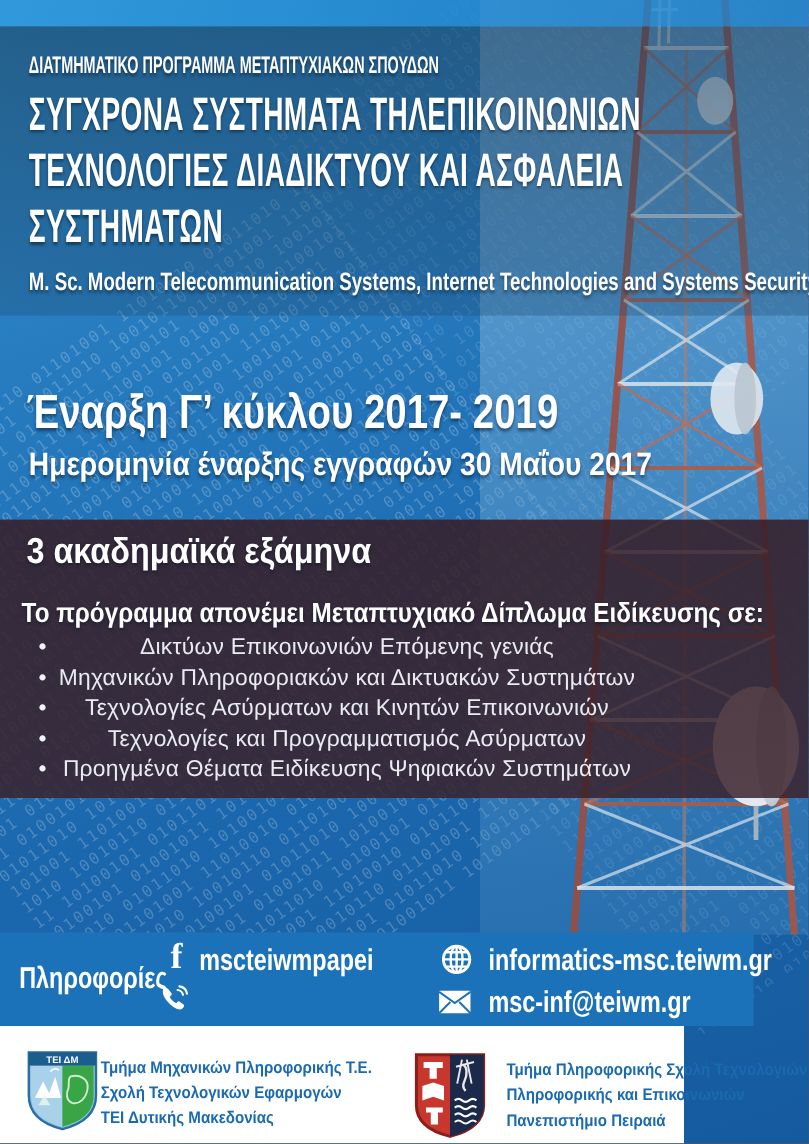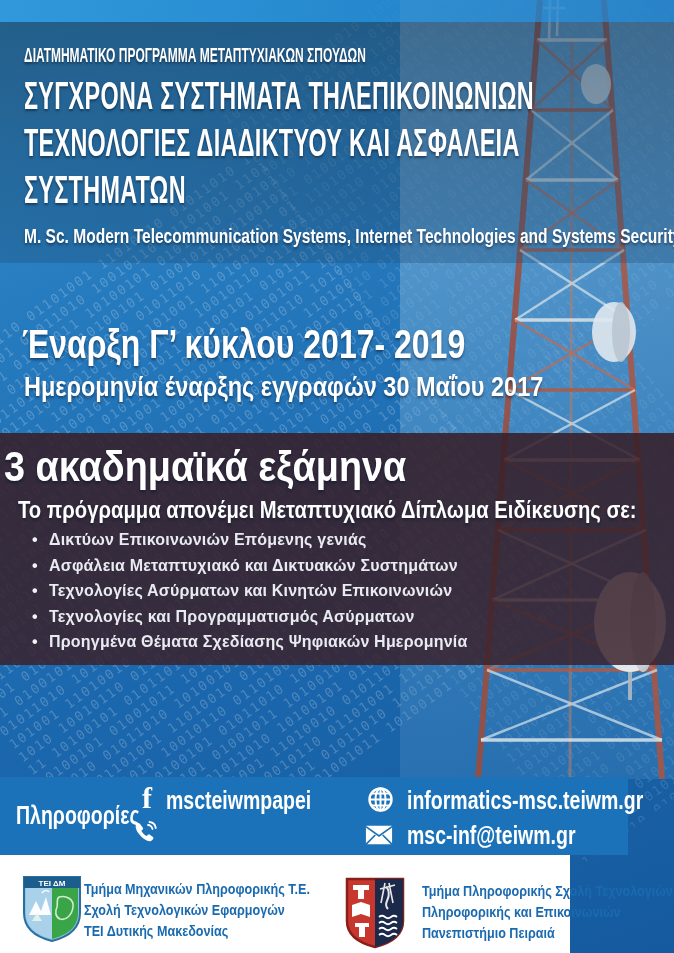--- a/index.html
+++ b/index.html
@@ -25,26 +25,26 @@
   .contact-bar{left:0;top:777px;width:628px;height:78px;background:#1b72b8;}
   .footer{left:0;top:855px;width:570px;height:98px;background:#ffffff;}
   .w{color:#fff;}
   .cond{display:inline-block;white-space:nowrap;transform-origin:0 50%;}
   .shadow{text-shadow:0 2px 3px rgba(0,20,40,.5);}
   .program-type{left:24px;top:44px;font-size:20px;font-weight:700;}
   .title{left:24px;top:72px;font-size:39px;font-weight:800;line-height:47px;letter-spacing:.5px;}
   .subtitle{left:24px;top:224px;font-size:21px;font-weight:700;}
   .cycle{left:22px;top:322px;font-size:40px;font-weight:800;}
   .registration{left:24px;top:372px;font-size:27px;font-weight:700;}
-  .duration{left:4px;top:10px;font-size:42px;font-weight:800;}
+  .duration{left:22px;top:10px;font-size:30px;font-weight:800;}
   .awards{left:18px;top:64px;font-size:23px;font-weight:700;}
   .spec-list{left:32px;top:94px;margin:0;padding:0;list-style:none;}
   .spec-list li{
-    position:relative;padding-left:17px;font-size:16px;line-height:25.5px;
-    font-weight:700;color:#e9ebf1;letter-spacing:.2px;white-space:nowrap;
+    position:relative;padding-left:17px;font-size:19px;line-height:25.5px;
+    font-weight:400;color:#e9ebf1;letter-spacing:.2px;white-space:nowrap;text-align:center;
   }
   .spec-list li::before{content:"•";position:absolute;left:0;top:0;color:#f2f3f6;}
   .contact-label{left:16px;top:24px;font-size:25px;font-weight:700;}
   .c-icon{width:28px;height:28px;display:flex;align-items:center;justify-content:center;}
   .c-text{font-size:25px;font-weight:700;}
   .fb-glyph{font-size:30px;font-weight:700;color:#fff;font-family:"Liberation Serif","DejaVu Serif",serif;line-height:26px;}
   .footer-text{color:#1a6ab0;font-weight:700;font-size:14px;line-height:21px;}
   .footer-text div{white-space:nowrap;transform:scaleX(.9);transform-origin:0 50%;}
   svg{display:block;}
 </style>
@@ -132,24 +132,24 @@
 
   <div class="abs dark-band">
     <div class="abs duration w shadow">
       <span class="cond" style="transform:scaleX(.90);">3 ακαδημαϊκά εξάμηνα</span>
     </div>
     <div class="abs awards w shadow">
       <span class="cond" style="transform:scaleX(.88);">Το πρόγραμμα απονέμει Μεταπτυχιακό Δίπλωμα Ειδίκευσης σε:</span>
     </div>
     <ul class="abs spec-list">
       <li>Δικτύων Επικοινωνιών Επόμενης γενιάς</li>
-      <li>Ασφάλεια Μεταπτυχιακό και Δικτυακών Συστημάτων</li>
+      <li>Μηχανικών Πληροφοριακών και Δικτυακών Συστημάτων</li>
       <li>Τεχνολογίες Ασύρματων και Κινητών Επικοινωνιών</li>
       <li>Τεχνολογίες και Προγραμματισμός Ασύρματων</li>
-      <li>Προηγμένα Θέματα Σχεδίασης Ψηφιακών Ημερομηνία</li>
+      <li>Προηγμένα Θέματα Ειδίκευσης Ψηφιακών Συστημάτων</li>
     </ul>
   </div>
 
   <div class="abs contact-bar">
     <div class="abs contact-label w">
       <span class="cond" style="transform:scaleX(.78);">Πληροφορίες</span>
     </div>
 
     <div class="abs c-icon" style="left:133px;top:7px;">
       <span class="fb-glyph">f</span>

